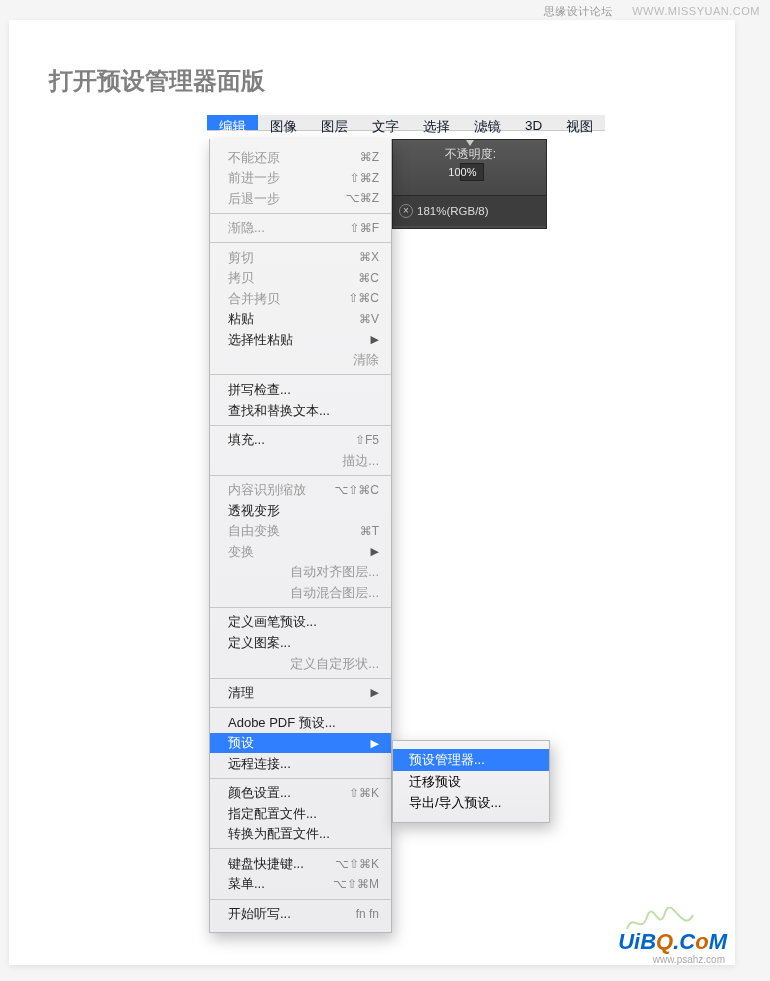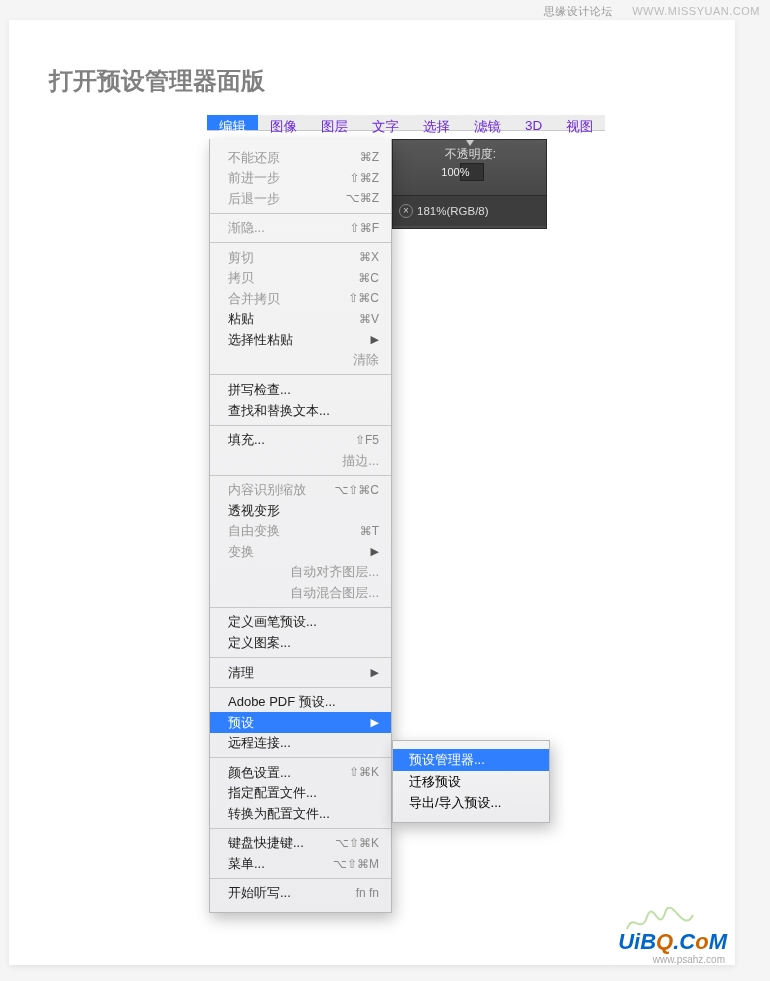--- a/index.html
+++ b/index.html
@@ -37,21 +37,21 @@
     position: absolute;
     left: 198px; top: 95px;
     height: 16px;
     background: #ececec;
     display: flex;
     border-bottom: 1px solid #c9c9c9;
     font-size: 13.5px;
   }
   .menubar .mitem {
     padding: 3px 12px 3px 12px;
-    color: #6d28d9;
+    color: #0f172a;
     background: #ececec;
   }
   .menubar .mitem.selected {
     background: #2b7fff;
     color: #fff;
   }
   
   .ps-darkbar {
     position: absolute;
     left: 383px; top: 119px;
@@ -69,21 +69,21 @@
     background: linear-gradient(#585858,#474747);
     border-bottom: 1px solid #2a2a2a;
     flex-direction: column;
   }
   .ps-darkbar .row1 .lab { margin: 0 4px 0 2px; }
   .ps-darkbar .opfield {
     width: 24px; height: 18px;
     background: #333; border: 1px solid #222;
     color: #eee; font-size: 11px;
     display: inline-flex; align-items: center; justify-content: flex-end;
-    padding-right: 13px;
+    padding-right: 6px;
   }
   .ps-darkbar .tri { width:0;height:0;border-left:4px solid transparent;border-right:4px solid transparent;border-top:6px solid #ccc; margin-left:4px; margin-right:8px; }
   .ps-darkbar .row2 {
     height: 30px;
     display: flex; align-items: center;
     background: #3d3d3d;
     padding-left: 6px;
     font-size: 11.5px;
   }
   .ps-darkbar .closex {
@@ -293,20 +293,23 @@
           <span>自动混合图层...</span>
         </div>
       </div>
       <div class="section">
         <div class="drow">
           <span>定义画笔预设...</span>
         </div>
         <div class="drow">
           <span>定义图案...</span>
         </div>
+        <div class="drow disabled">
+          <span>定义自定形状...</span>
+        </div>
       </div>
       <div class="section">
         <div class="drow">
           <span>清理</span>
           <span class="subarrow">▶</span>
         </div>
       </div>
       <div class="section">
         <div class="drow">
           <span>Adobe PDF 预设...</span>

